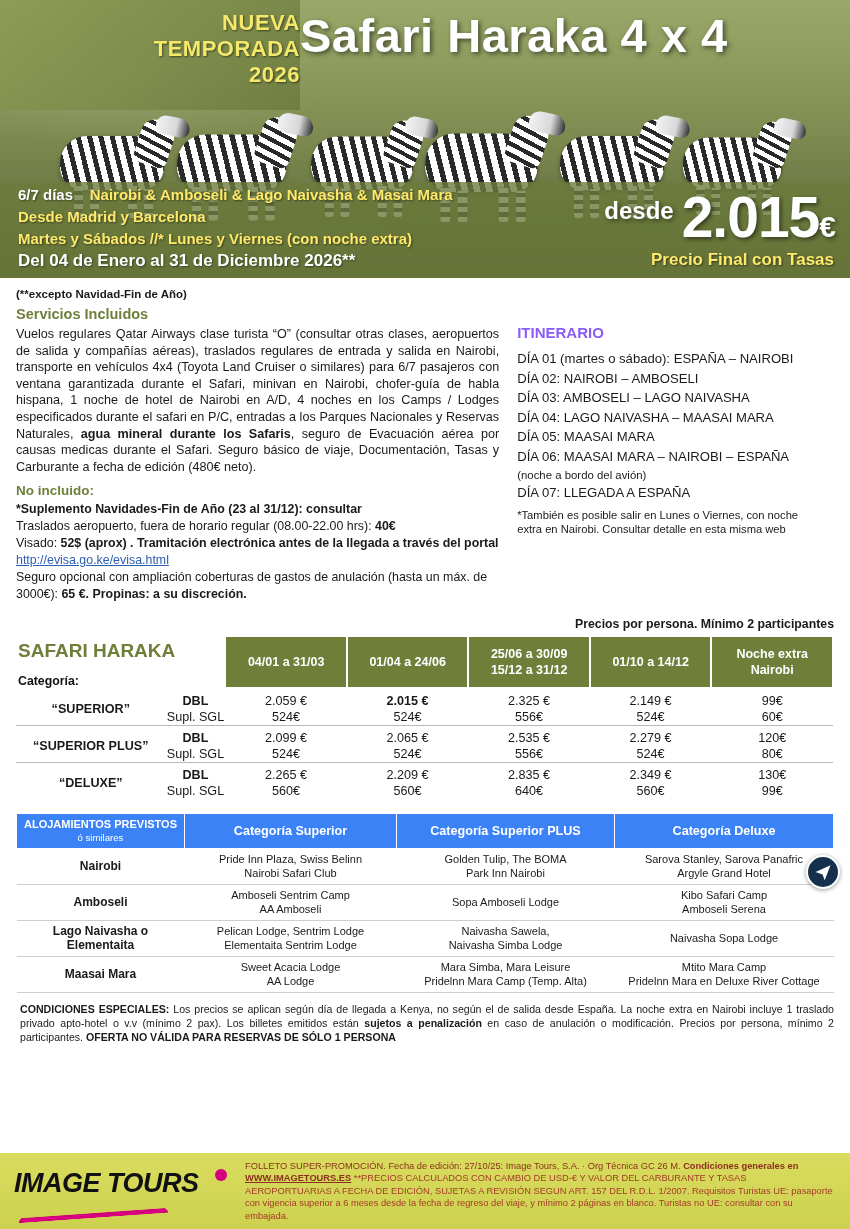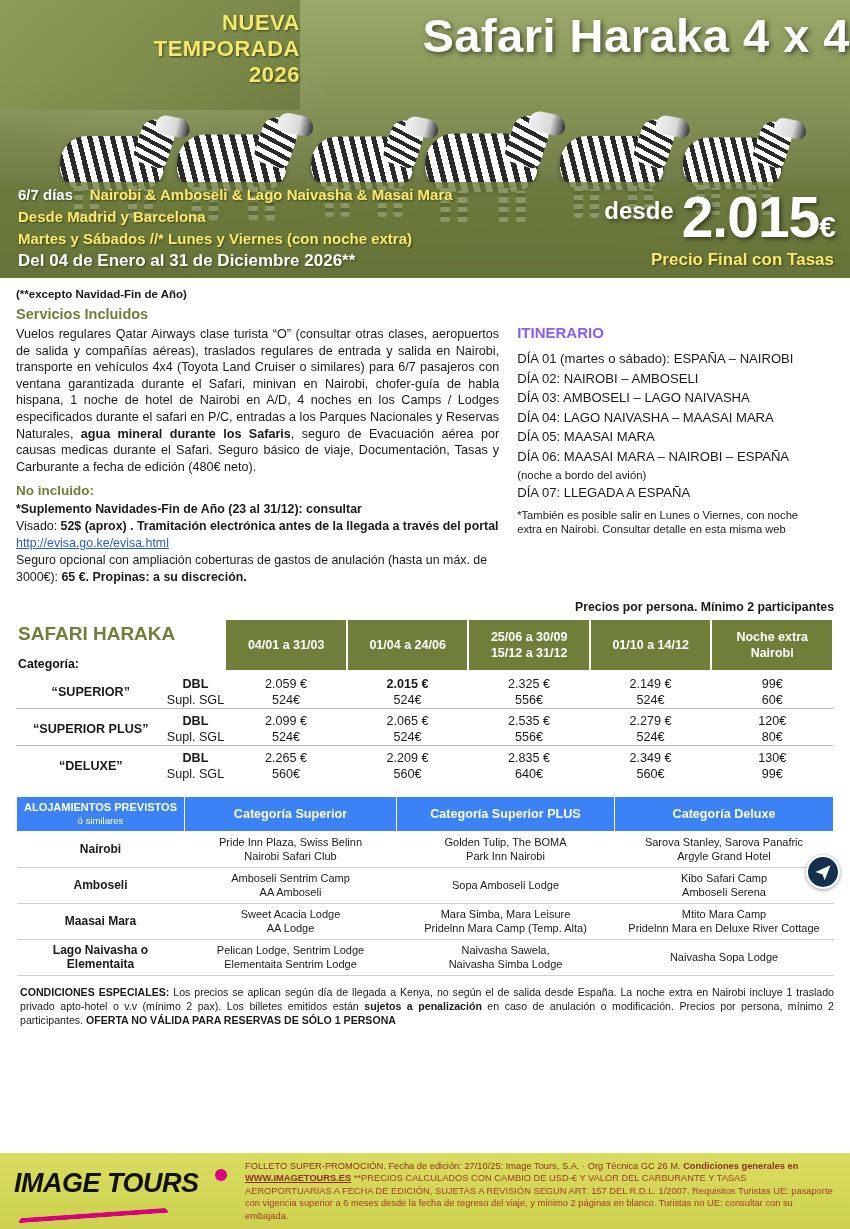--- a/index.html
+++ b/index.html
@@ -75,21 +75,21 @@
     background: linear-gradient(135deg, rgba(140,155,85,.92), rgba(108,122,62,.85));
     color: #f5e96b;
     font-weight: bold; font-size: 22px; line-height: 26px;
     text-align: right; padding-top: 10px;
     text-shadow: 1px 1px 2px rgba(0,0,0,.5);
     letter-spacing: .5px;
   }
   .hero-title {
     position:absolute; left:300px; top:8px; width:550px;
     color:#fff; font-size:47px; font-weight:bold; line-height:56px;
-    text-align:right;
+    text-align:left;
     text-shadow: 2px 2px 5px rgba(0,0,0,.55);
     letter-spacing:.5px;
   }
   .hero-strip {
     position:absolute; left:0; right:0; bottom:0; height:96px;
     background: rgba(109,124,60,.80);
   }
   .hero-left {
     position:absolute; left:18px; bottom:6px; width:520px;
     color:#ffffff; font-weight:bold; font-size:15px; line-height:22px;
@@ -290,20 +290,21 @@
   <div class="except">(**excepto Navidad-Fin de Año)</div>
 
   <div class="cols">
     <div class="col-left">
       <h3 class="sec">Servicios Incluidos</h3>
       <p class="ptext"><span>Vuelos regulares Qatar Airways clase turista “O” (consultar otras clases, aeropuertos de salida y compañías aéreas), traslados regulares de entrada y salida en Nairobi, transporte en vehículos 4x4 (Toyota Land Cruiser o similares) para 6/7 pasajeros con ventana garantizada durante el Safari, minivan en Nairobi, chofer-guía de habla hispana, 1 noche de hotel de Nairobi en A/D, 4 noches en los Camps / Lodges especificados durante el safari en P/C, entradas a los Parques Nacionales y Reservas Naturales, </span><b>agua mineral durante los Safaris</b><span>, seguro de Evacuación aérea por causas medicas durante el Safari. Seguro básico de viaje, Documentación, Tasas y Carburante a fecha de edición  (480€ neto).</span></p>
 
       <h3 class="noinc">No incluido:</h3>
       <div class="noinc-list">
         <div><b>*Suplemento Navidades-Fin de Año (23 al 31/12): consultar</b></div>
+        <div><span>Traslados aeropuerto, fuera de horario regular (08.00-22.00 hrs): </span><b>40€</b></div>
         <div><span>Visado: </span><b>52$ (aprox) .  Tramitación electrónica antes de la llegada a través del portal </b><a href="#">http://evisa.go.ke/evisa.html</a></div>
         <div><span>Seguro opcional con ampliación coberturas de gastos de anulación (hasta un máx. de 3000€): </span><b>65 €.</b><b>  Propinas: a su discreción.</b></div>
       </div>
     </div>
 
     <div class="col-right">
       <h3 class="itin">ITINERARIO</h3>
       <div class="itin-list">
         <div>DÍA 01 (martes o sábado): ESPAÑA – NAIROBI</div>
         <div>DÍA 02: NAIROBI – AMBOSELI</div>
@@ -424,30 +425,30 @@
       <td><span>Golden Tulip, The BOMA</span><br><span>Park Inn Nairobi</span></td>
       <td><span>Sarova Stanley, Sarova Panafric</span><br><span>Argyle Grand Hotel</span></td>
     </tr>
     <tr>
       <td class="city">Amboseli</td>
       <td><span>Amboseli Sentrim Camp</span><br><span>AA Amboseli</span></td>
       <td><span>Sopa Amboseli Lodge</span></td>
       <td><span>Kibo Safari Camp</span><br><span>Amboseli Serena</span></td>
     </tr>
     <tr>
+      <td class="city">Lago Naivasha o Elementaita</td>
+      <td><span>Pelican Lodge, Sentrim Lodge</span><br><span>Elementaita Sentrim Lodge</span></td>
+      <td><span>Naivasha Sawela,</span><br><span>Naivasha Simba Lodge</span></td>
+      <td><span>Naivasha Sopa Lodge</span></td>
+    </tr>
+    <tr>
       <td class="city">Maasai Mara</td>
       <td><span>Sweet Acacia Lodge</span><br><span>AA Lodge</span></td>
       <td><span>Mara Simba, Mara Leisure</span><br><span>Pridelnn Mara Camp (Temp. Alta)</span></td>
       <td><span>Mtito Mara Camp</span><br><span>Pridelnn Mara en Deluxe River Cottage</span></td>
-    </tr>
-    <tr>
-      <td class="city">Lago Naivasha o Elementaita</td>
-      <td><span>Pelican Lodge, Sentrim Lodge</span><br><span>Elementaita Sentrim Lodge</span></td>
-      <td><span>Naivasha Sawela,</span><br><span>Naivasha Simba Lodge</span></td>
-      <td><span>Naivasha Sopa Lodge</span></td>
     </tr>
   </tbody>
 </table>
 
 <div class="conds">
   <b>CONDICIONES ESPECIALES:</b><span> Los precios se aplican según día de llegada a Kenya, no según el de salida desde España. La noche extra en Nairobi incluye 1 traslado privado apto-hotel o v.v (mínimo 2 pax). Los billetes emitidos están </span><b>sujetos a penalización</b><span> en caso de anulación o modificación. Precios por persona, mínimo 2 participantes. </span><b>OFERTA NO VÁLIDA PARA RESERVAS DE SÓLO 1 PERSONA</b>
 </div>
 
 <div class="footer">
   <div class="footer-logo">

